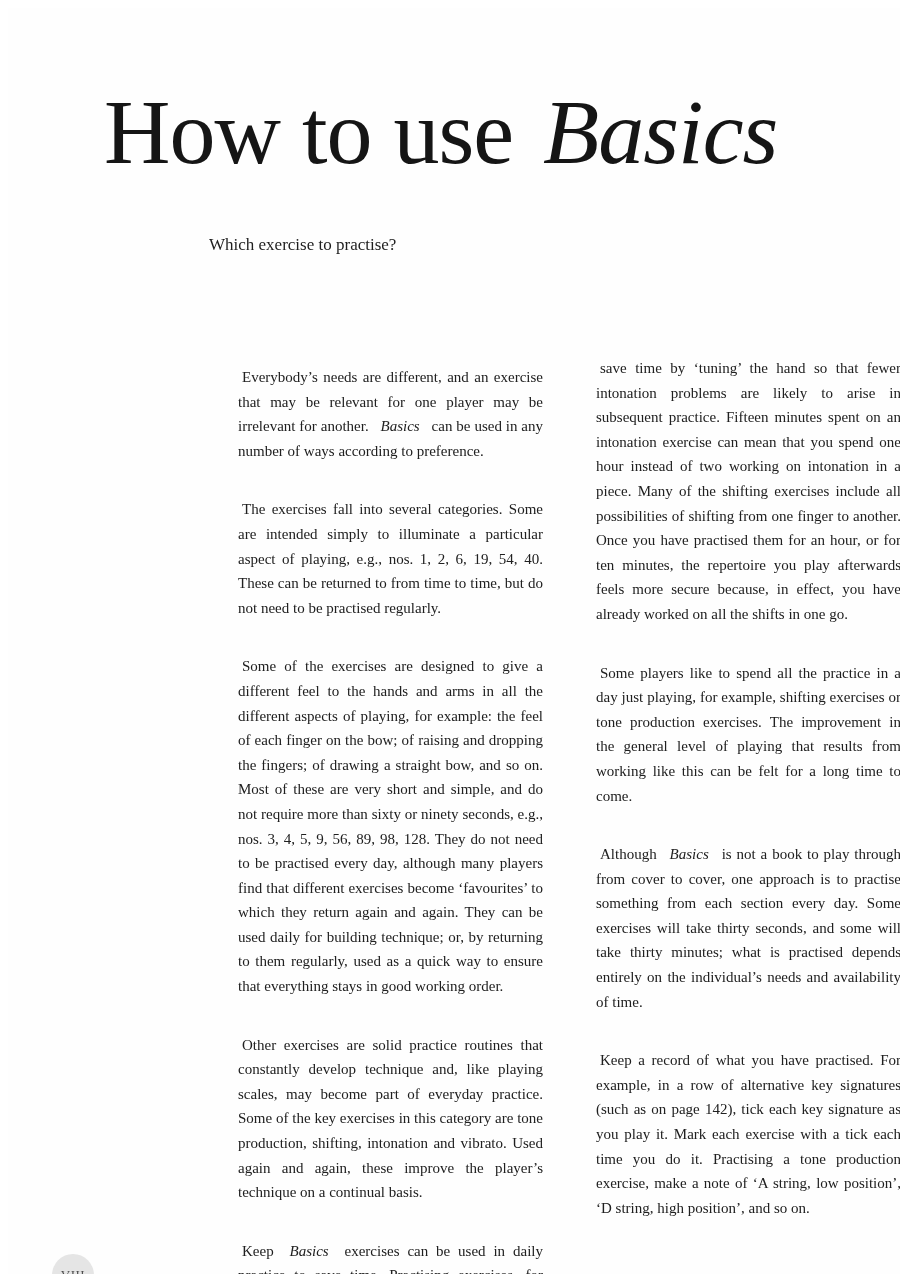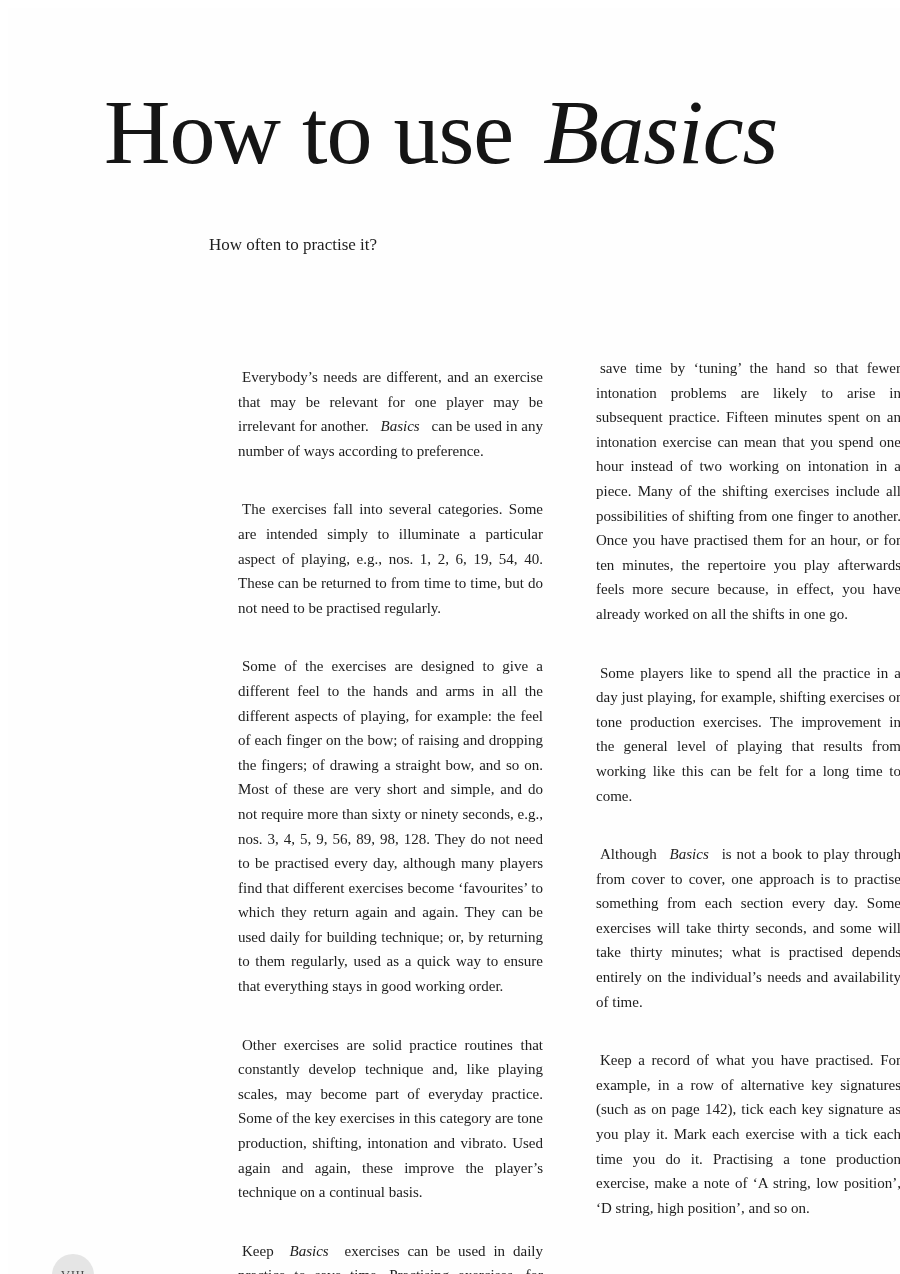--- a/index.html
+++ b/index.html
@@ -75,21 +75,21 @@
   }
 </style>
 </head>
 <body>
 
 <div class="page">
 
   <h1 class="title"><span>How to use </span><span class="italic">Basics</span></h1>
 
   <div class="questions">
-    <div class="question">How often to practise it?</div>
+    <div class="question">Which exercise to practise?</div>
   </div>
 
   <div class="columns">
     <div class="column column-left">
         <p class="body-para"><span>Everybody’s needs are different, and an exercise that may be relevant for one player may be irrelevant for another. </span><span class="italic">Basics</span><span> can be used in any number of ways according to preference.</span></p>
         <p class="body-para"><span>The exercises fall into several categories. Some are intended simply to illuminate a particular aspect of playing, e.g., nos. 1, 2, 6, 19, 54, 40. These can be returned to from time to time, but do not need to be practised regularly.</span></p>
         <p class="body-para"><span>Some of the exercises are designed to give a different feel to the hands and arms in all the different aspects of playing, for example: the feel of each finger on the bow; of raising and dropping the fingers; of drawing a straight bow, and so on. Most of these are very short and simple, and do not require more than sixty or ninety seconds, e.g., nos. 3, 4, 5, 9, 56, 89, 98, 128. They do not need to be practised every day, although many players find that different exercises become ‘favourites’ to which they return again and again. They can be used daily for building technique; or, by returning to them regularly, used as a quick way to ensure that everything stays in good working order.</span></p>
         <p class="body-para"><span>Other exercises are solid practice routines that constantly develop technique and, like playing scales, may become part of everyday practice. Some of the key exercises in this category are tone production, shifting, intonation and vibrato. Used again and again, these improve the player’s technique on a continual basis.</span></p>
         <p class="body-para"><span>Keep </span><span class="italic">Basics</span><span> exercises can be used in daily practice to save time. Practising exercises, for instance,</span></p>
       </div>

